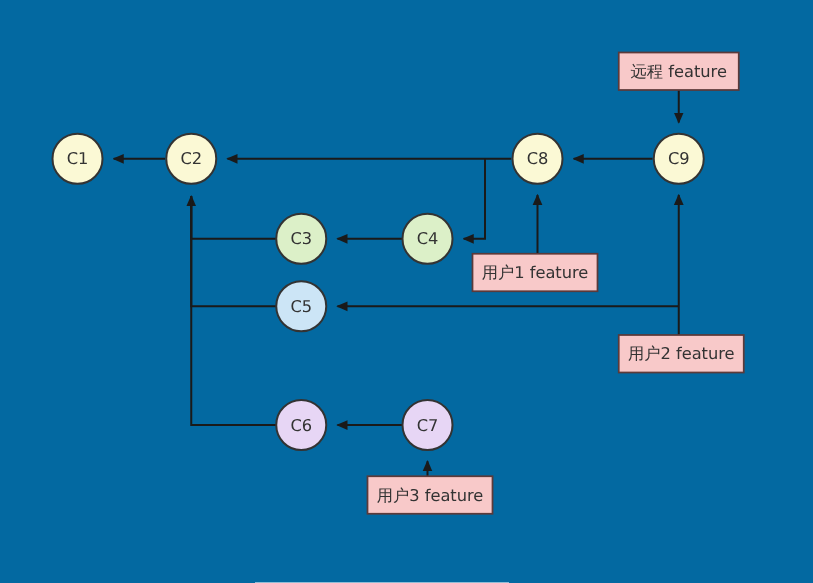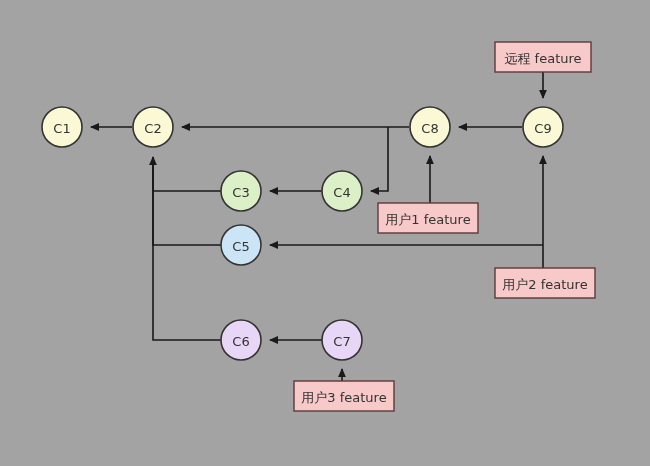--- a/index.html
+++ b/index.html
@@ -7,21 +7,21 @@
     padding: 0;
     background: #ffffff;
   }
   body {
     font-family: "DejaVu Sans", "Liberation Sans", sans-serif;
   }
   #diagram-root {
     position: relative;
     width: 650px;
     height: 466px;
-    background: #a3a3a3;
+    background: #0369a1;
     overflow: hidden;
   }
   #diagram-svg {
     position: absolute;
     top: 0;
     left: 0;
     width: 650px;
     height: 466px;
   }
   .node-label {

